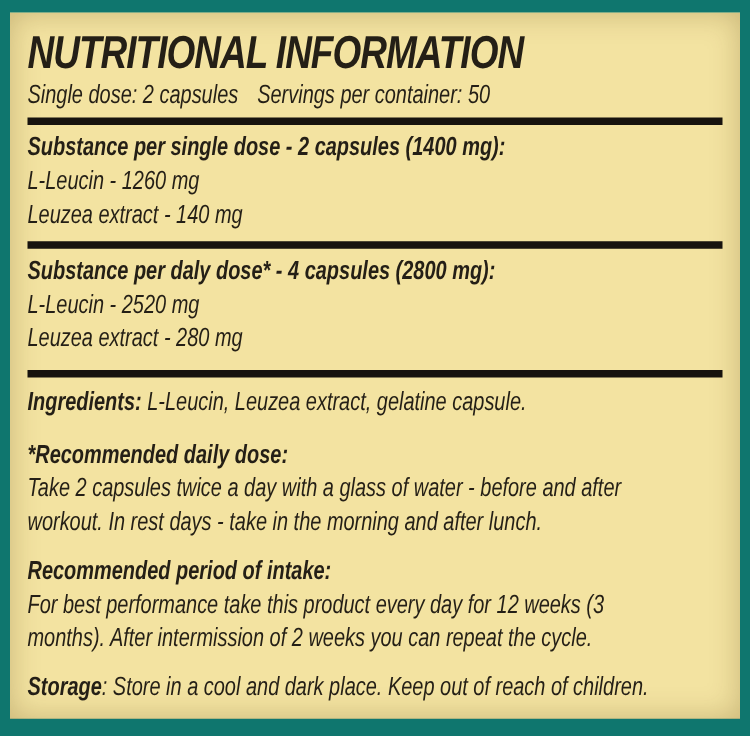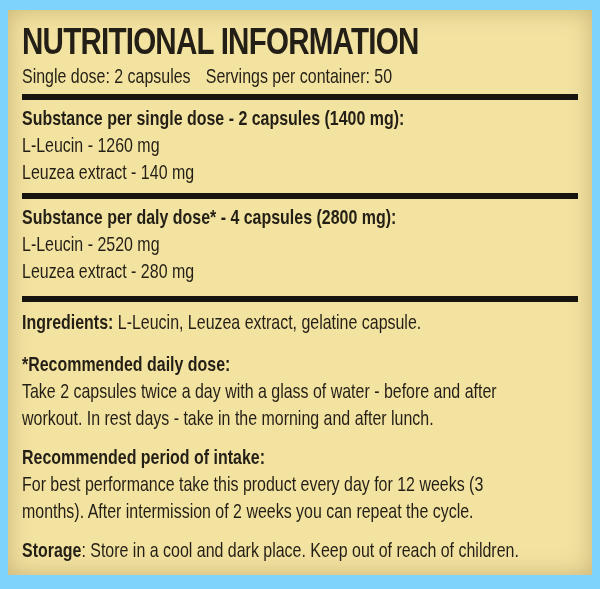--- a/index.html
+++ b/index.html
@@ -4,24 +4,25 @@
 <style>
   html, body {
     margin: 0;
     padding: 0;
     background: #0a0908;
   }
   .label {
     box-sizing: border-box;
     width: 600px;
     height: 589px;
-    background: #7dd3fc;
+    background: #0f766e;
     padding: 10px 8px 14px 8px;
     font-family: "Liberation Sans", sans-serif;
     color: #241f16;
+    font-style: italic;
   }
   .inner {
     box-sizing: border-box;
     width: 100%;
     height: 100%;
     background: #f3e3a1;
     box-shadow: inset 0 0 24px rgba(90, 60, 10, 0.28);
     padding: 12px 14px 10px 14px;
     overflow: hidden;
   }

